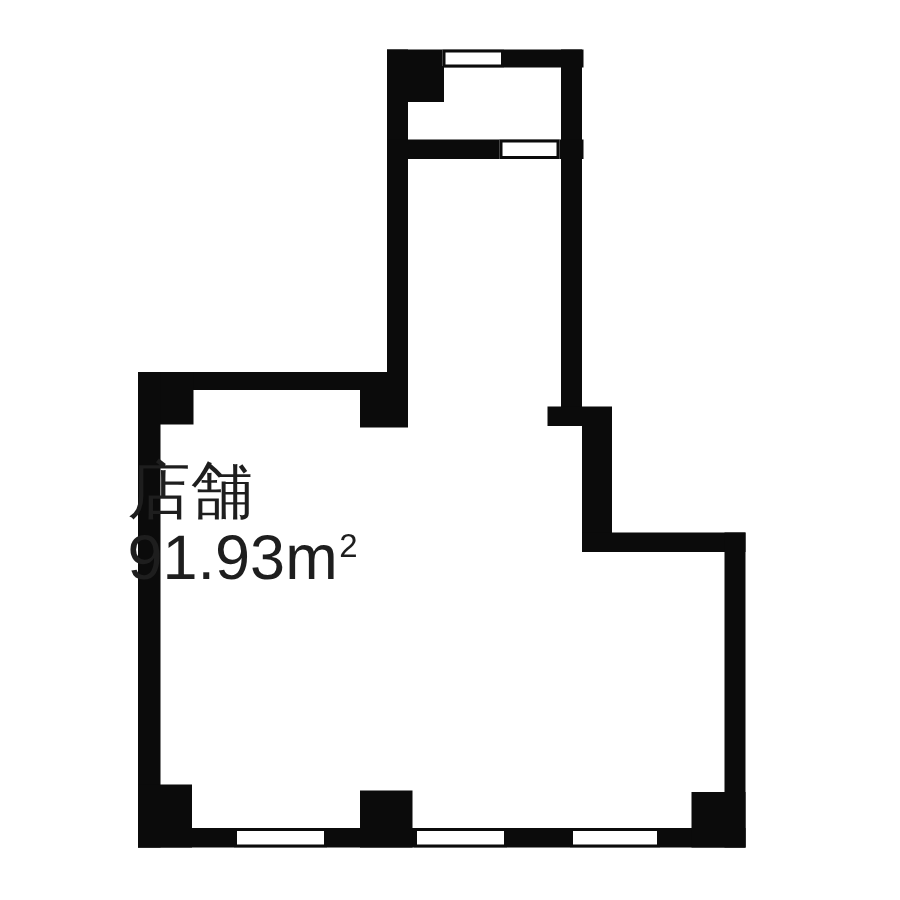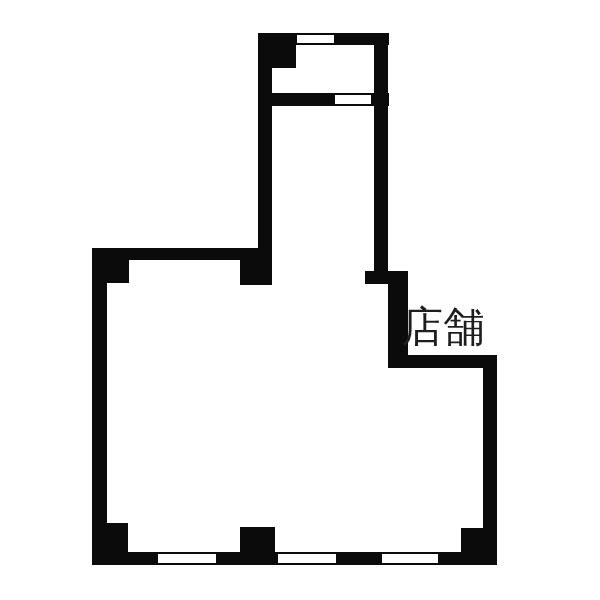--- a/index.html
+++ b/index.html
@@ -20,21 +20,21 @@
   
   .win{
     position:absolute;
     background:var(--bg);
     border:2px solid var(--wall);
     box-sizing:border-box;
   }
   .room-text{
     position:absolute;
     left:85px;top:304px;width:400px;
-    text-align:right;
+    text-align:left;
     color:var(--text);
     font-size:42px;
     line-height:45px;
     font-weight:400;
   }
   .room-text .line{white-space:nowrap;}
   .room-text sup{
     font-size:22px;
     line-height:0;
     vertical-align:15px;
@@ -68,15 +68,16 @@
   <div class="w" style="left:92px;top:523px;width:36px;height:42px"></div>
   <div class="w" style="left:240px;top:527px;width:35px;height:38px"></div>
   <div class="w" style="left:461px;top:528px;width:36px;height:37px"></div>
 
   <div class="win" style="left:156px;top:552px;width:62px;height:13px"></div>
   <div class="win" style="left:276px;top:552px;width:62px;height:13px"></div>
   <div class="win" style="left:380px;top:552px;width:60px;height:13px"></div>
 
   <div class="room-text">
     <div class="line">店舗</div>
+    <div class="line"><span>91.93</span><span>m</span><sup>2</sup></div>
   </div>
 
 </div>
 
 </body></html>

